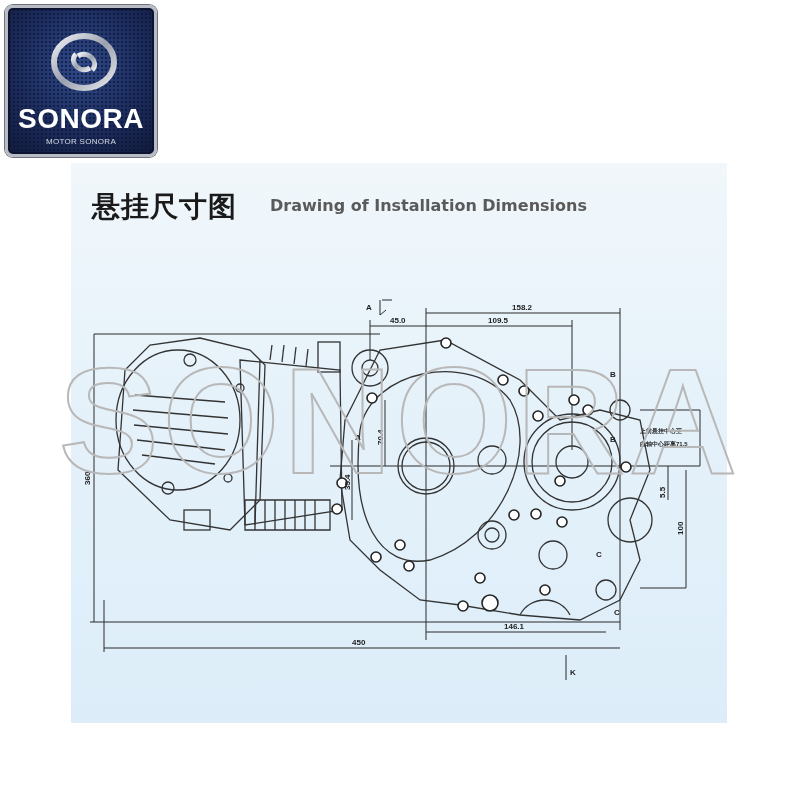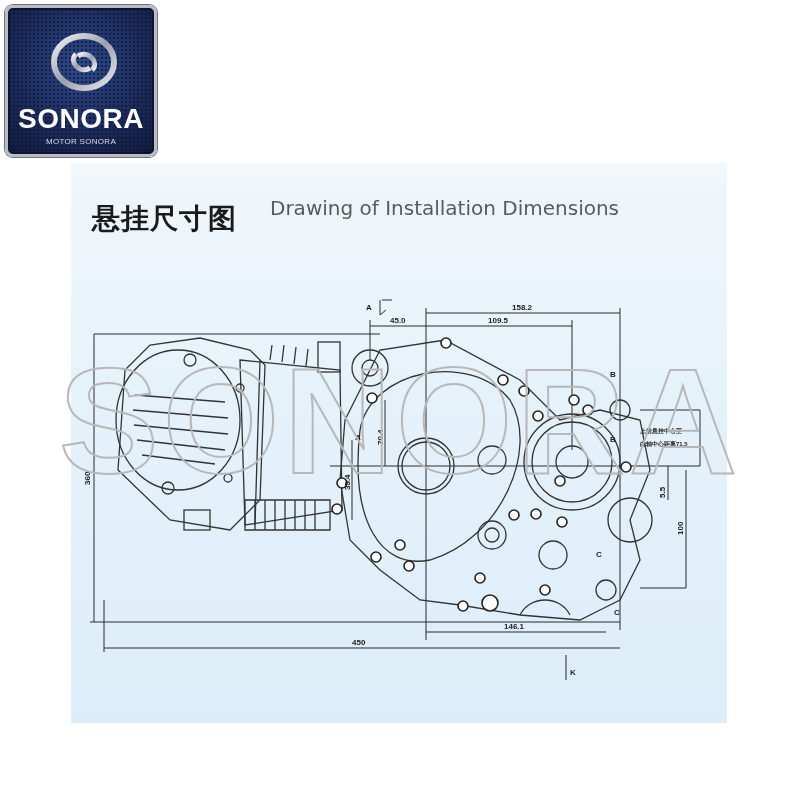--- a/index.html
+++ b/index.html
@@ -6,22 +6,22 @@
     body { width:800px; height:800px; background:#ffffff; position:relative; overflow:hidden; font-family:"Liberation Sans", sans-serif; }
     .logo { position:absolute; left:5px; top:5px; width:152px; height:152px; border-radius:8px;
       background: radial-gradient(circle at 50% 40%, #2f4a8a 0%, #1c2c5e 55%, #101a3a 100%);
       border:3px solid #b9bcc4; box-shadow:0 0 0 1px #6e7380, inset 0 0 0 2px #0b1330; box-sizing:border-box; overflow:hidden; }
     .logo .dots { position:absolute; inset:0; background-image: radial-gradient(#0c1533 1px, transparent 1.3px); background-size:4px 4px; opacity:0.7; }
     .logo svg { position:absolute; left:38px; top:16px; }
     .logo .brand { position:absolute; left:0; right:0; top:95px; text-align:center; color:#ffffff; font-weight:bold; font-size:28px; letter-spacing:0.5px; font-family:"Liberation Sans", sans-serif; }
     .logo .sub { position:absolute; left:0; right:0; top:129px; text-align:center; color:#d8dbe6; font-size:8px; letter-spacing:0.3px; }
     .panel { position:absolute; left:71px; top:163px; width:656px; height:560px;
       background: linear-gradient(#f1f7fb 0%, #e6f2fa 40%, #dcedf9 100%); }
-    .title-cn { position:absolute; left:92px; top:200px; font-size:28px; font-weight:bold; color:#1a1a1a; font-family:Liberation Mono, monospace; letter-spacing:1px; }
-    .title-en { position:absolute; left:270px; top:196px; font-size:20px; font-weight:normal; color:#5a5a5a; font-family:"DejaVu Sans", sans-serif; }
+    .title-cn { position:absolute; left:92px; top:188px; font-size:28px; font-weight:bold; color:#1a1a1a; font-family:Liberation Mono, monospace; letter-spacing:1px; }
+    .title-en { position:absolute; left:270px; top:196px; font-size:16px; font-weight:bold; color:#5a5a5a; font-family:"DejaVu Sans", sans-serif; }
     .drawing { position:absolute; left:0; top:0; }
     .watermark { position:absolute; left:0; top:355px; width:800px; height:140px; pointer-events:none; }
     .dimtxt { font-family:"Liberation Sans", sans-serif; font-size:8px; font-weight:bold; fill:#222; }
   </style>
 </head>
 <body>
 
 <div class="logo">
   <div class="dots"></div>
   <svg width="76" height="76" viewBox="0 0 76 76">

